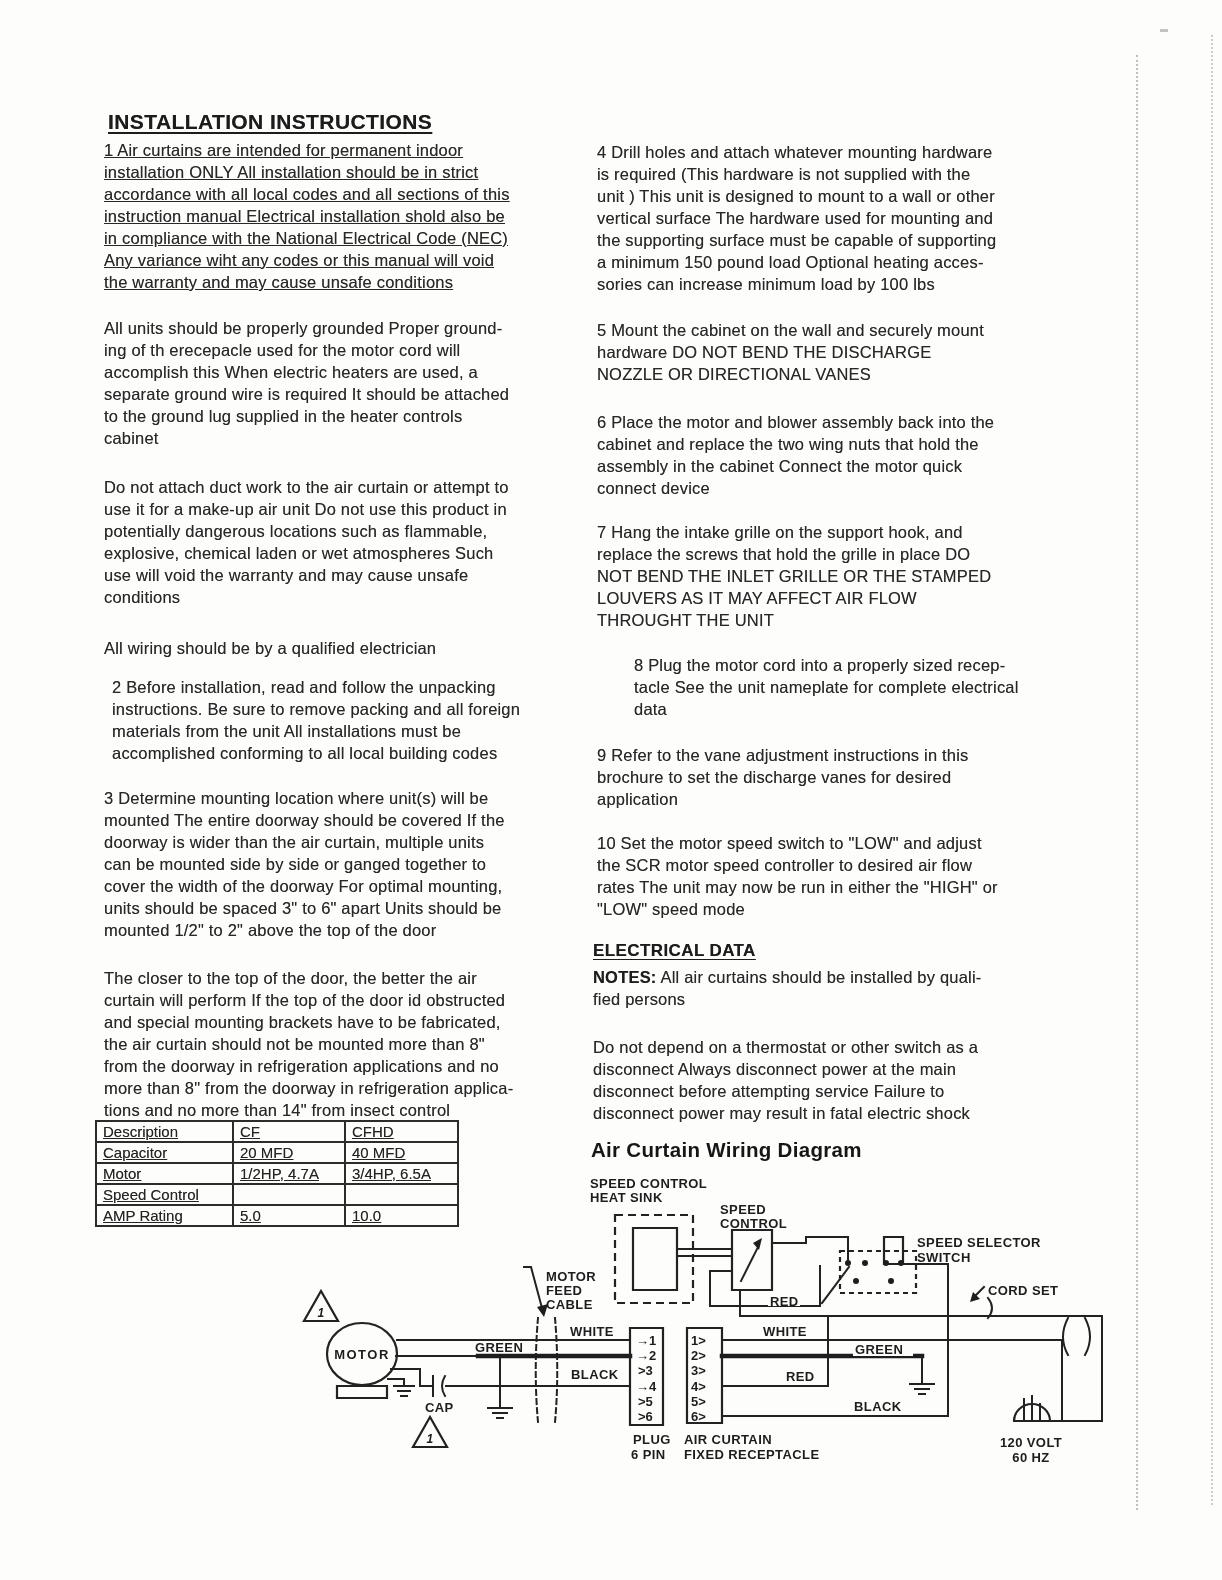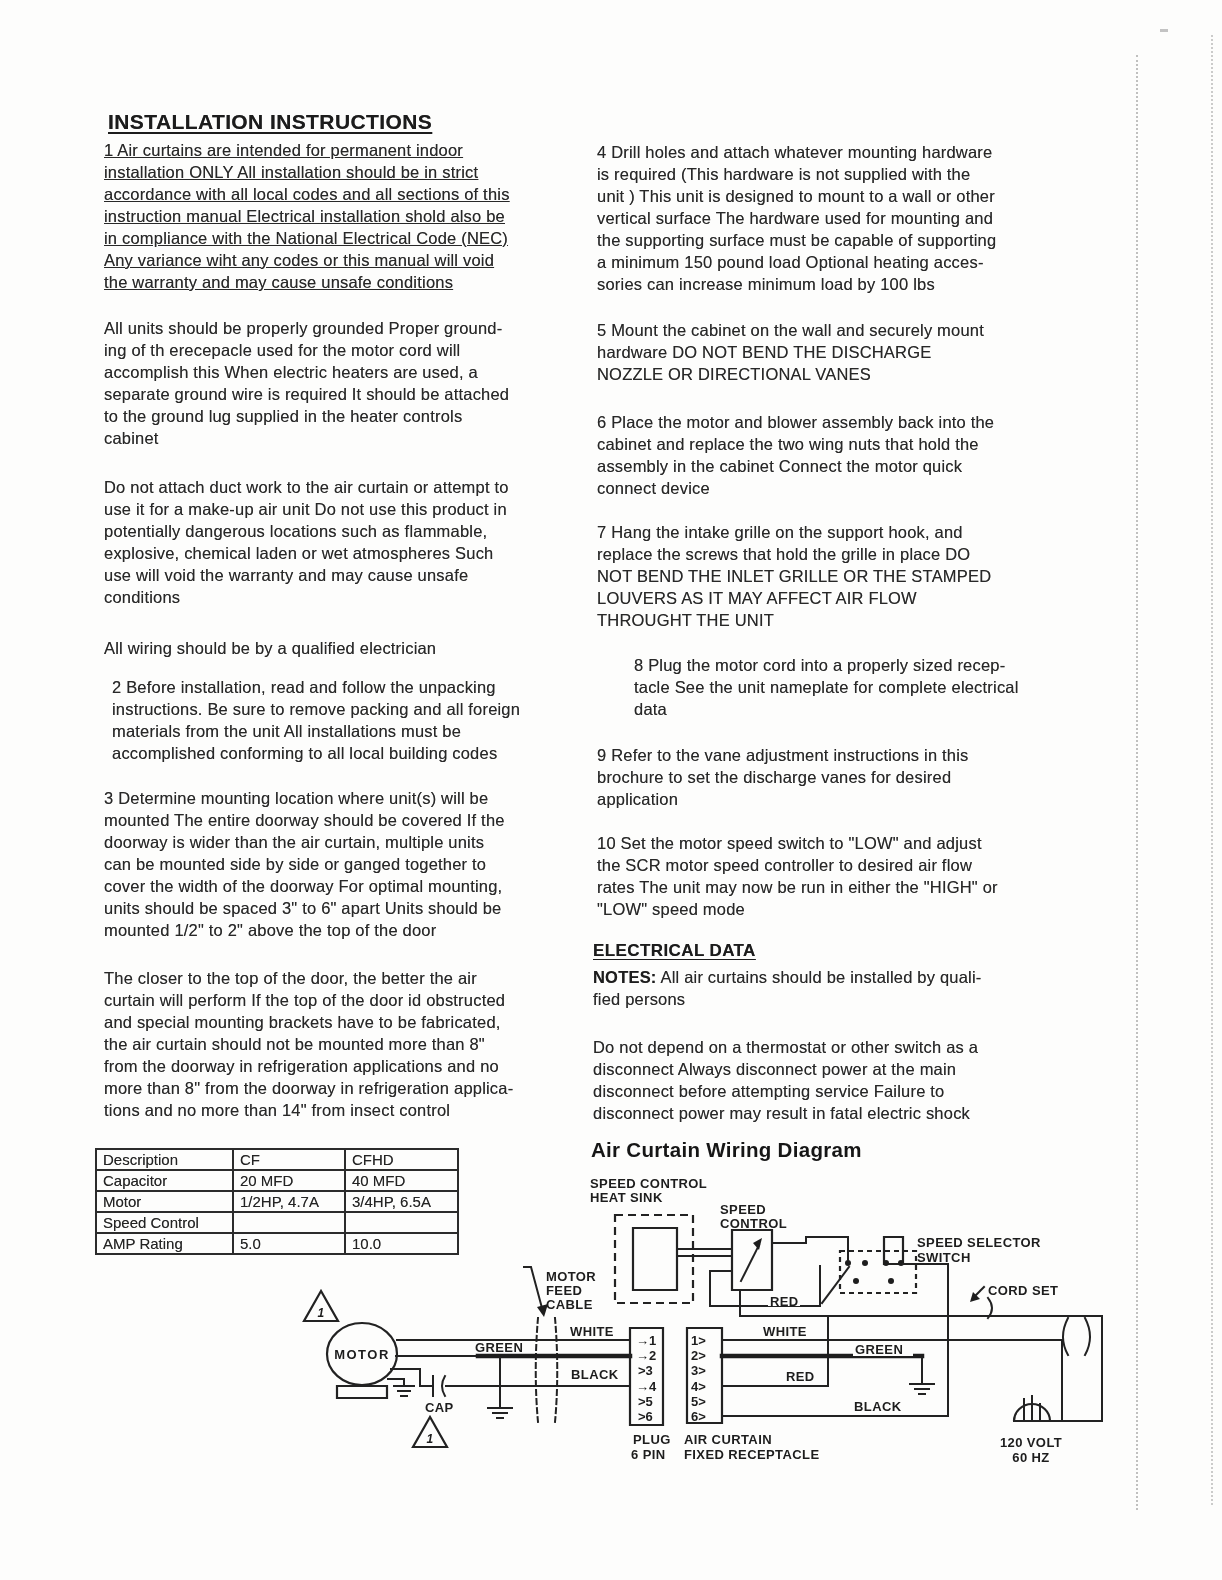--- a/index.html
+++ b/index.html
@@ -25,24 +25,25 @@
     font-weight:bold;
     letter-spacing:.4px;
     color:#1c1c1c;
     text-decoration:underline;
     text-underline-offset:3px;
     text-shadow:0 0 .4px rgba(0,0,0,.6);
   }
   .notes-label{font-weight:bold;color:#1d1d1d;}
   
   .spec-table{
-    position:absolute;left:95px;top:1148px;
+    position:absolute;left:95px;top:1120px;
     border-collapse:collapse;
     font-size:15px;color:#242424;
     text-shadow:0 0 .4px rgba(0,0,0,.45);
+    text-decoration:underline;
   }
   .spec-table td{
     border:2px solid #2c2c2c;
     height:19px;
     padding:0 4px 0 6px;
     vertical-align:middle;
   }
   .spec-table .c0{width:125px;}
   .spec-table .c1{width:100px;margin-top:36px;}
   .spec-table .c2{width:101px;}

